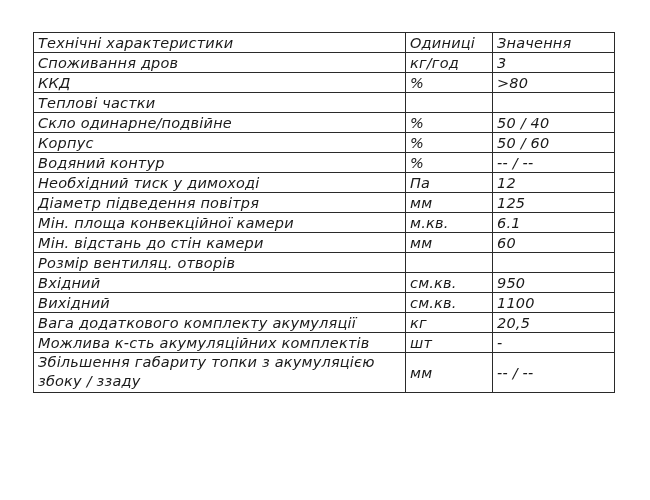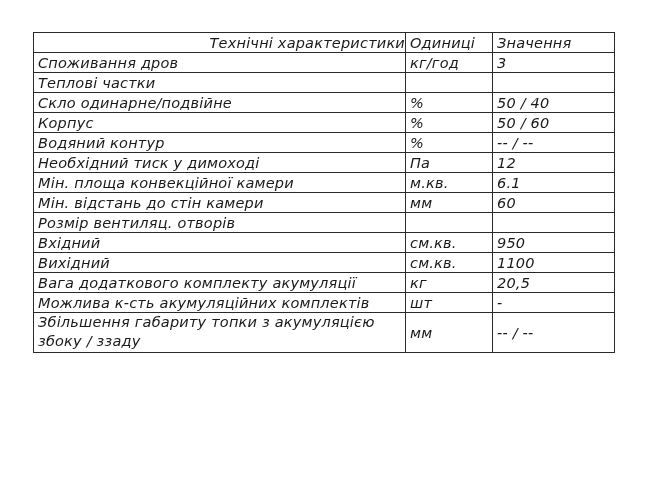--- a/index.html
+++ b/index.html
@@ -31,21 +31,21 @@
       height: 19px;
       line-height: 18px;
       white-space: nowrap;
       overflow: hidden;
       vertical-align: middle;
       letter-spacing: 0.2px;
     }
     .spec-table col.c1 { width: 372px; }
     .spec-table col.c2 { width: 87px; }
     .spec-table col.c3 { width: 122px; }
-    .spec-table tr.header td.name { text-align: right; }
+    .spec-table tr.header td.name { text-align: left; }
     .spec-table tr.tall td { height: 39px; }
     .spec-table tr.tall td.name {
       white-space: normal;
       line-height: 19px;
       vertical-align: top;
     }
   </style>
 </head>
 <body>
 
@@ -60,20 +60,25 @@
       <td class="name">Технічні характеристики</td>
       <td>Одиниці</td>
       <td>Значення</td>
     </tr>
     <tr>
       <td class="name">Споживання дров</td>
       <td>кг/год</td>
       <td>3</td>
     </tr>
     <tr>
+      <td class="name">ККД</td>
+      <td>%</td>
+      <td>&gt;80</td>
+    </tr>
+    <tr>
       <td class="name">Теплові частки</td>
       <td></td>
       <td></td>
     </tr>
     <tr>
       <td class="name">Скло одинарне/подвійне</td>
       <td>%</td>
       <td>50 / 40</td>
     </tr>
     <tr>
@@ -83,20 +88,25 @@
     </tr>
     <tr>
       <td class="name">Водяний контур</td>
       <td>%</td>
       <td>-- / --</td>
     </tr>
     <tr>
       <td class="name">Необхідний тиск у димоході</td>
       <td>Па</td>
       <td>12</td>
+    </tr>
+    <tr>
+      <td class="name">Діаметр підведення повітря</td>
+      <td>мм</td>
+      <td>125</td>
     </tr>
     <tr>
       <td class="name">Мін. площа конвекційної камери</td>
       <td>м.кв.</td>
       <td>6.1</td>
     </tr>
     <tr>
       <td class="name">Мін. відстань до стін камери</td>
       <td>мм</td>
       <td>60</td>

